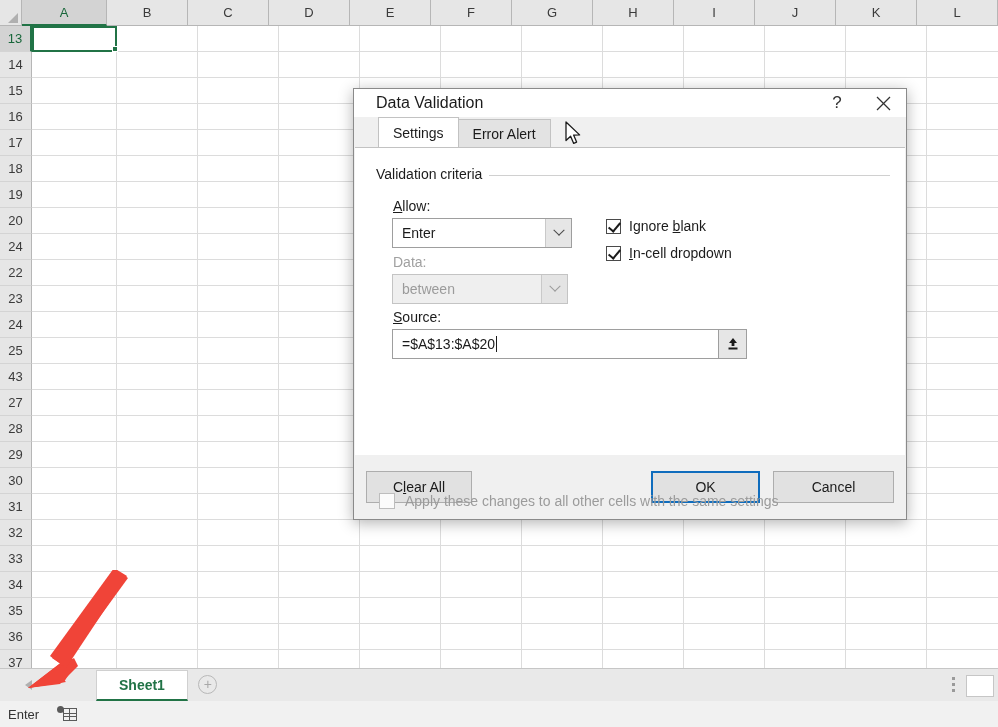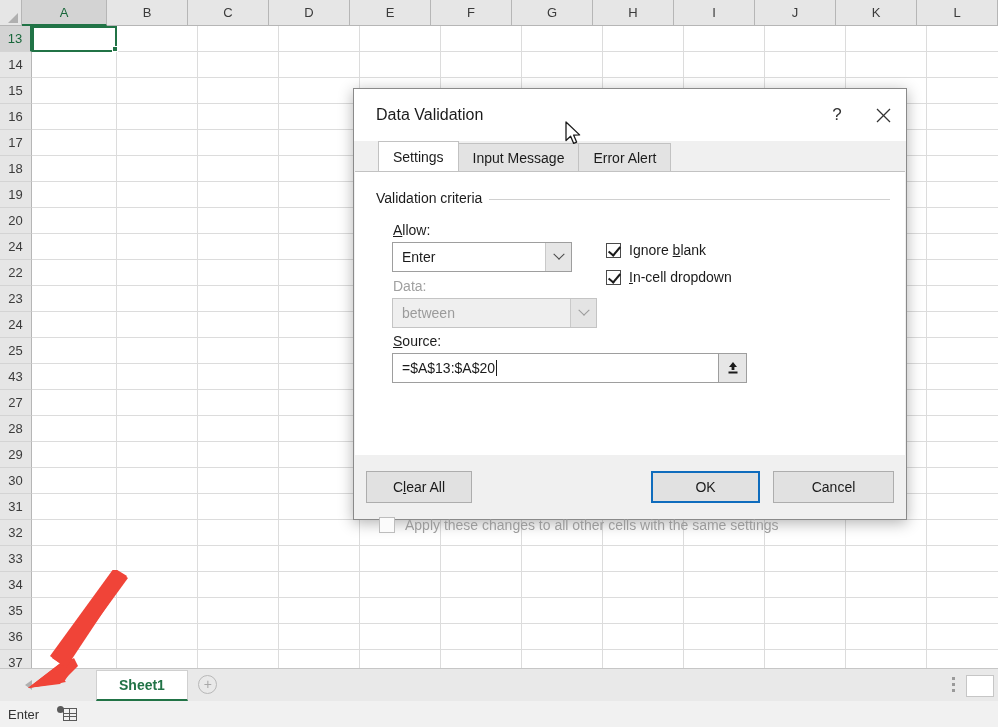--- a/index.html
+++ b/index.html
@@ -187,21 +187,21 @@
   #dialog {
     position: absolute;
     left: 353px; top: 88px;
     width: 554px; height: 432px;
     background: #f0f0f0;
     border: 1px solid #8a8a8a;
     box-shadow: 0 3px 14px rgba(0,0,0,0.30);
     display: flex; flex-direction: column;
   }
   #dialog-titlebar {
-    height: 52px; background: #ffffff;
+    height: 28px; background: #ffffff;
     display: flex; align-items: center;
     padding-left: 22px;
     flex: none;
   }
   #dialog-title { font-size: 16px; color: #1b1b1b; }
   #titlebar-spacer { flex: 1; }
   .title-btn {
     width: 46px; height: 46px;
     display: flex; align-items: center; justify-content: center;
     color: #333333;
@@ -258,21 +258,21 @@
 
   .field-label {
     font-size: 14px; color: #1b1b1b;
   }
   .field-label.disabled { color: #a0a0a0; }
   .accel { text-decoration: underline; }
 
   #allow-label  { position: absolute; left: 17px; top: 32px; }
   #allow-select { position: absolute; left: 16px; top: 52px; width: 180px; height: 30px; }
   #data-label   { position: absolute; left: 17px; top: 88px; }
-  #data-select  { position: absolute; left: 16px; top: 108px; width: 205px; height: 30px; }
+  #data-select  { position: absolute; left: 16px; top: 108px; width: 176px; height: 30px; }
   #source-label { position: absolute; left: 17px; top: 143px; }
   #source-row   { position: absolute; left: 16px; top: 163px; width: 355px; height: 30px; display: flex; }
 
   .combo {
     display: flex; align-items: stretch;
     border: 1px solid #9e9e9e;
     background: #ffffff;
   }
   .combo .combo-text {
     flex: 1;
@@ -855,23 +855,20 @@
           <line x1="14" y1="1" x2="1" y2="14" stroke="#333" stroke-width="1.3"></line>
         </svg>
       </div>
     </div>
 
     <div id="tab-strip">
       <div class="dlg-tab active">
         <span>Settings</span>
       </div>
       <div class="dlg-tab">
-        <span>Input Message</span>
-      </div>
-      <div class="dlg-tab">
         <span>Error Alert</span>
       </div>
     </div>
 
     <div id="dialog-body">
 
       <div id="criteria-group">
         <div id="criteria-rule"></div>
         <div id="criteria-legend">Validation criteria</div>
 

